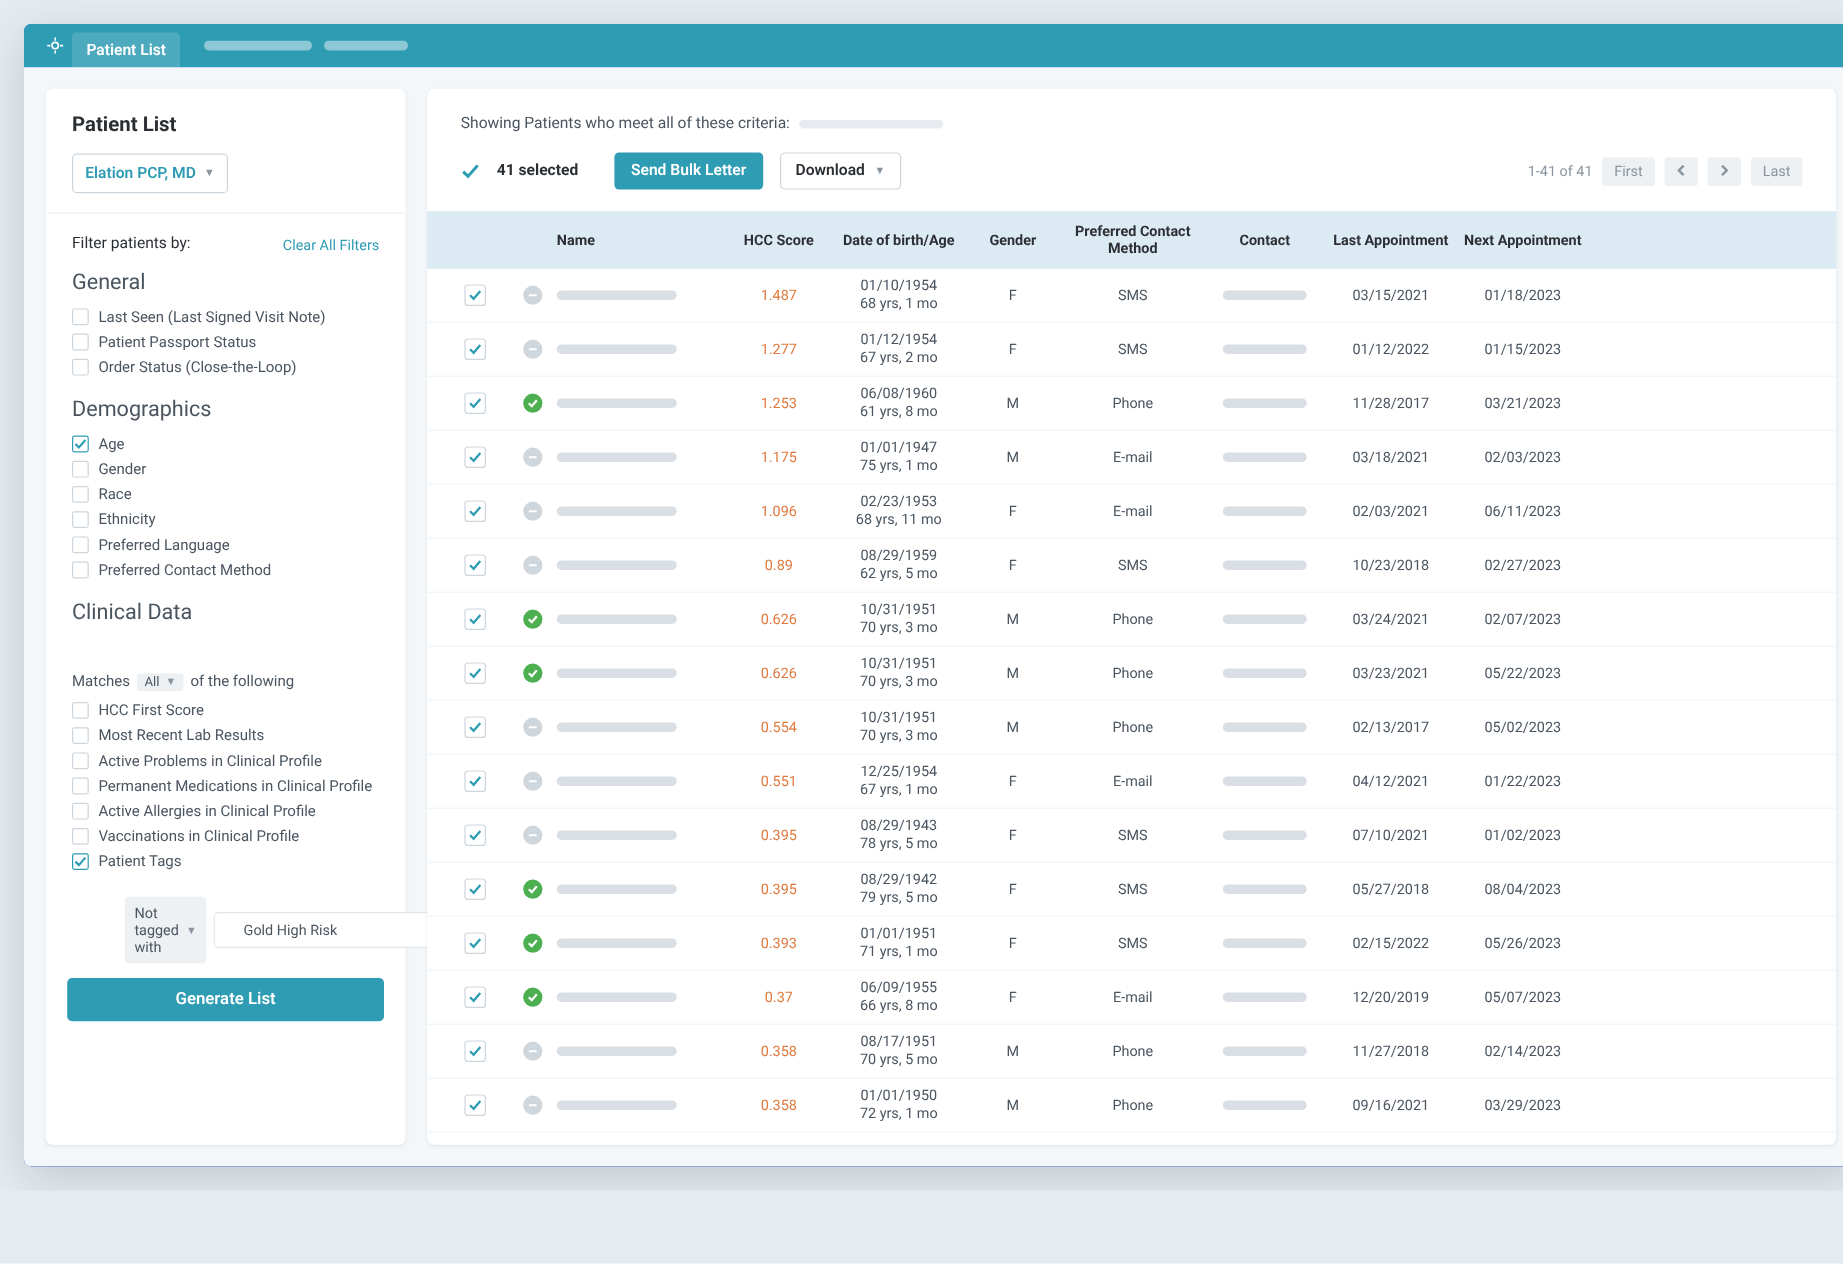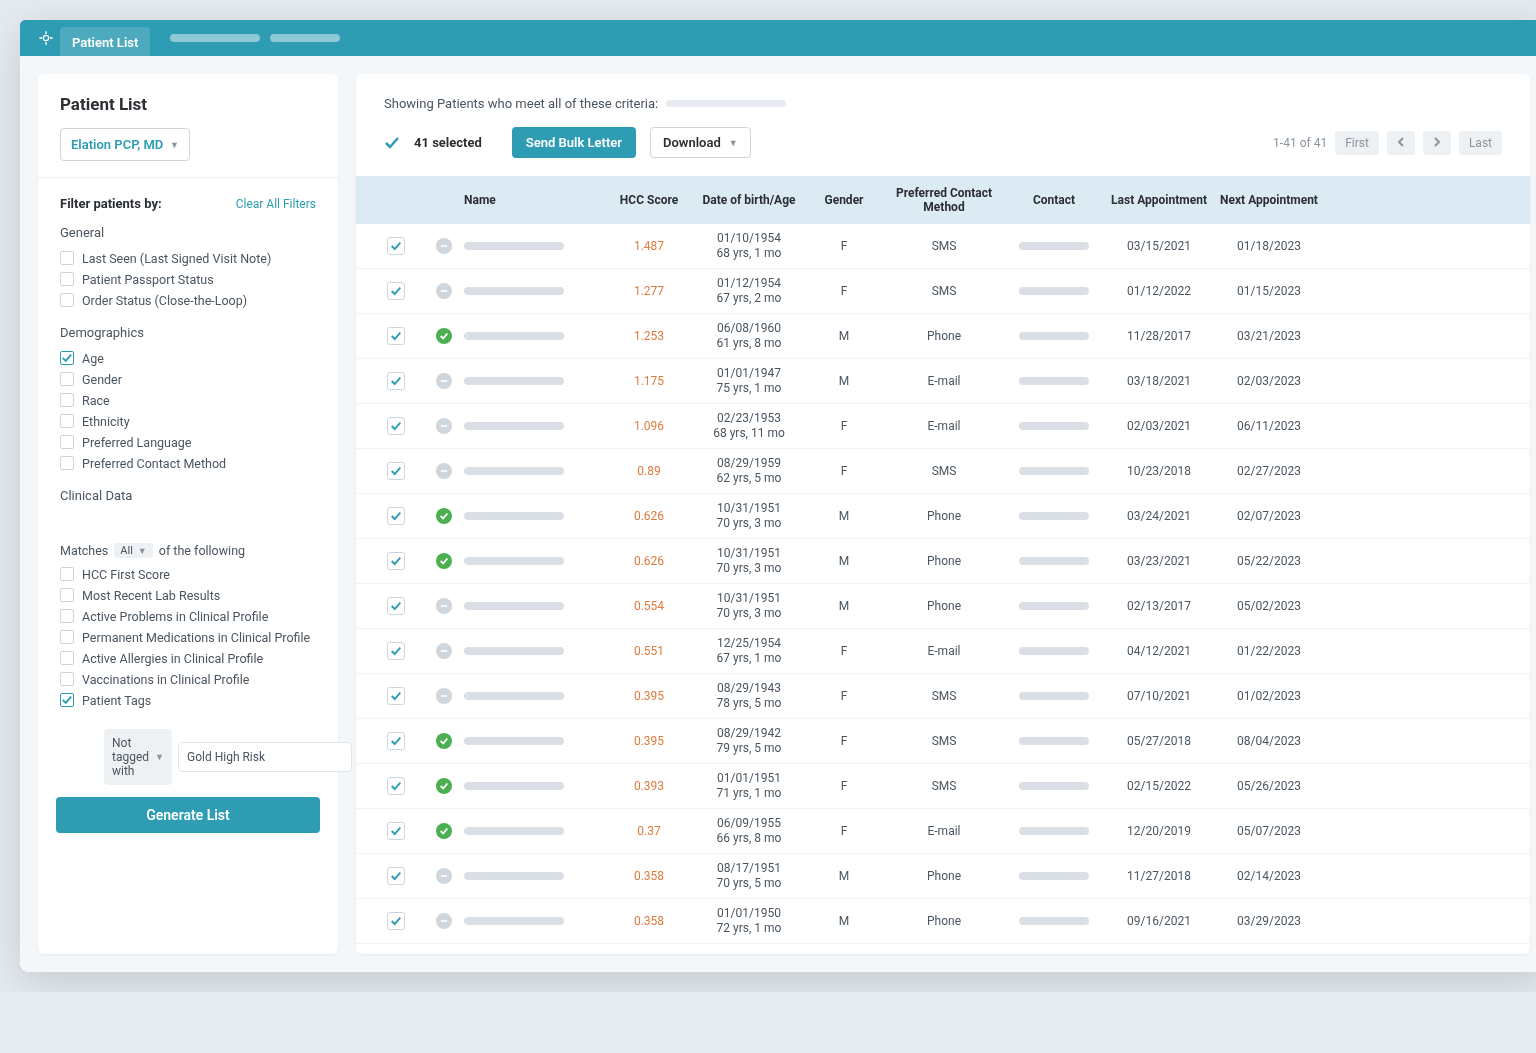--- a/index.html
+++ b/index.html
@@ -9,34 +9,34 @@
   .topbar .logo { width: 28px; display:flex; align-items:center; justify-content:center; }
   .topbar .tab { padding: 8px 12px; background: rgba(255,255,255,0.15); border-top-left-radius:4px; border-top-right-radius:4px; margin-right:10px; font-weight:600; position:relative; top:4px; }
   .topbar .skeleton { height:8px; background: rgba(255,255,255,0.45); border-radius:4px; margin-left:10px; }
   .body { display:flex; background: #f4f7fa; padding: 18px; gap:18px; }
   .sidebar { width: 300px; background:#fff; border-radius:6px; box-shadow:0 1px 3px rgba(0,0,0,0.06); padding: 0; display:flex; flex-direction:column; }
   .sidebar-header { padding: 20px 22px 16px; border-bottom:1px solid #eef1f4;}
   .sidebar-header h2 { font-size:17px; font-weight:700; color:#2b2f33; margin-bottom:14px; }
   .pcp-select { border:1px solid #cdd5dc; border-radius:4px; padding:8px 10px; font-size:13px; font-weight:600; color:#2e9cb3; display:flex; align-items:center; justify-content:space-between; width: 130px; cursor:pointer;}
   .sidebar-body { padding: 18px 22px 10px; overflow:auto; }
   .filter-row { display:flex; justify-content:space-between; align-items:center; margin-bottom:14px;}
-  .filter-label { font-size:13px; font-weight:700; color:#2b2f33;}
+  .filter-label { font-size:13px; font-weight:400; color:#2b2f33;}
   .clear-link { font-size:12px; color:#2e9cb3; cursor:pointer;}
-  .group-title { font-size:13px; color:#4a5560; font-weight:400; margin:14px 0 8px; }
+  .group-title { font-size:18px; color:#4a5560; font-weight:400; margin:14px 0 8px; }
   .check-item { display:flex; gap:8px; padding:3px 0; font-size:12.5px; color:#4a5560; cursor:pointer; }
   .check-item .box { width:14px; height:14px; border:1.5px solid #cdd5dc; border-radius:2px; display:flex; align-items:center; justify-content:center;}
   .check-item.checked .box { border-color:#2e9cb3; }
   .check-item.checked .box svg { display:block; }
   .check-item .box svg { display:none; }
   .matches-row { font-size:12.5px; color:#4a5560; display:flex; align-items:center; gap:6px; margin-bottom:6px;margin-top:40px;}
   .mini-select { background:#eef1f4; border-radius:3px; padding:1px 6px; font-size:11px; display:inline-flex; align-items:center; gap:3px; cursor:pointer; color:#4a5560;}
   .sidebar-footer { padding: 8px 18px 20px; }
   .tag-row { display:flex; gap:6px; align-items:center; margin-bottom:12px;margin-left:48px;}
   .tag-select { background:#eef1f4; border-radius:4px; padding:7px 8px; font-size:12px; color:#4a5560; display:flex; align-items:center; gap:4px; cursor:pointer;}
-  .tag-input { flex:1; border:1px solid #e1e6eb; border-radius:4px; padding:7px 8px; font-size:12px; color:#4a5560;}
+  .tag-input { flex:1; border:1px solid #e1e6eb; border-radius:4px; padding:7px 24px; font-size:12px; color:#4a5560;}
   .tag-clear { width:18px; height:18px; border-radius:50%; background:#d9dee3; display:flex; align-items:center; justify-content:center; cursor:pointer; color:#fff; font-size:10px;}
   .generate-btn { width:100%; background:#2e9cb3; color:#fff; border:none; border-radius:4px; padding:10px 0; font-size:14px; font-weight:600; cursor:pointer;}
   .main { flex:1; background:#fff; border-radius:6px; box-shadow:0 1px 3px rgba(0,0,0,0.06); display:flex; flex-direction:column;justify-content:space-between; }
   .main-header { padding: 22px 28px 18px; }
   .criteria { font-size:13px; color:#4a5560; display:flex; align-items:center; gap:8px; margin-bottom:16px;}
   .criteria .sk { height:7px; width:120px; background:#e7ebef; border-radius:4px;}
   .action-row { display:flex; align-items:center; justify-content:space-between; }
   .action-left { display:flex; align-items:center; gap:14px;}
   .sel-check { width:16px; height:16px; display:flex; align-items:center; justify-content:center;}
   .sel-text { font-size:13px; font-weight:700; color:#2b2f33;}

